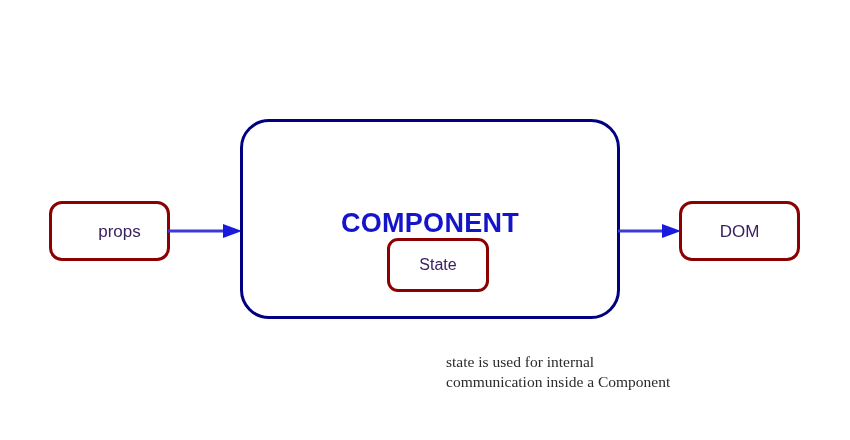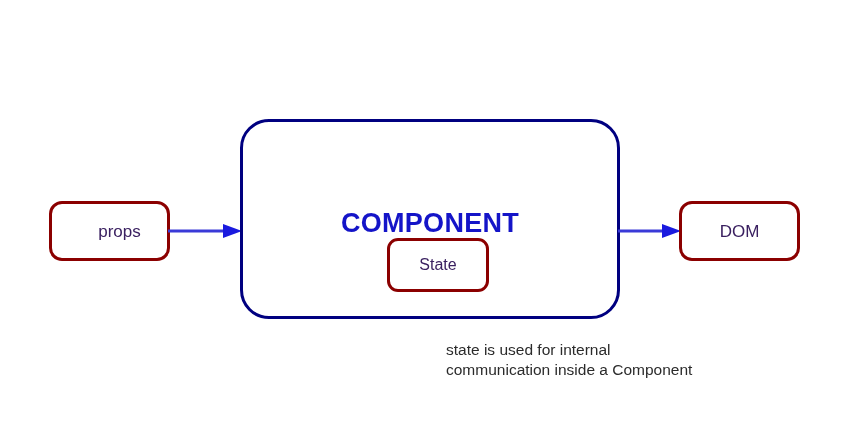--- a/index.html
+++ b/index.html
@@ -116,23 +116,23 @@
   #arrow-component-dom {
     left: 618px;
     top: 221px;
     width: 63px;
   }
 
   
   #caption {
     position: absolute;
     left: 446px;
-    top: 340px;
+    top: 352px;
     width: 360px;
-    font-family: Liberation Sans, sans-serif;
+    font-family: Liberation Serif, serif;
     font-size: 15.5px;
     line-height: 20px;
     color: #2b2b2b;
     text-align: left;
     white-space: pre-line;
   }
 </style>
 </head>
 <body>
 

